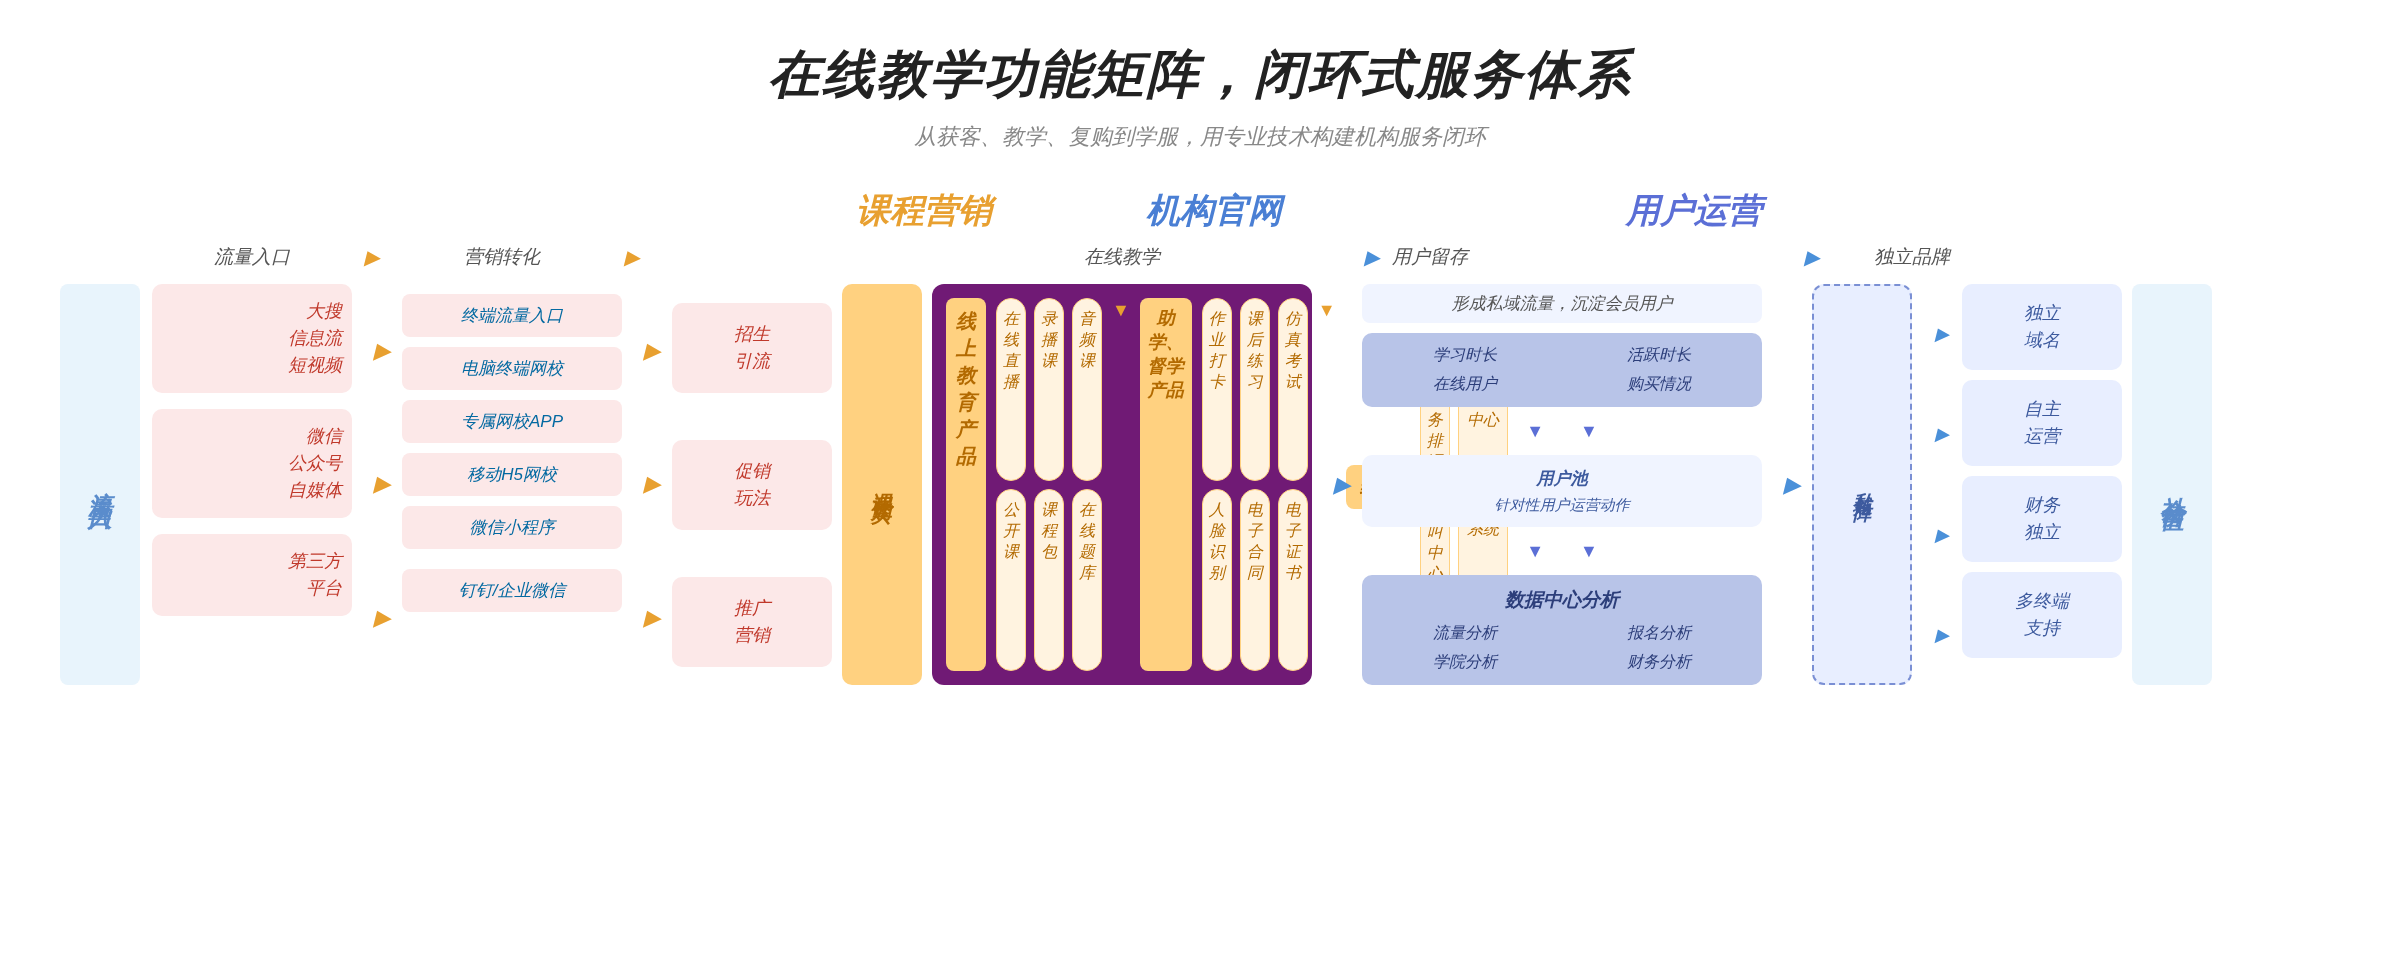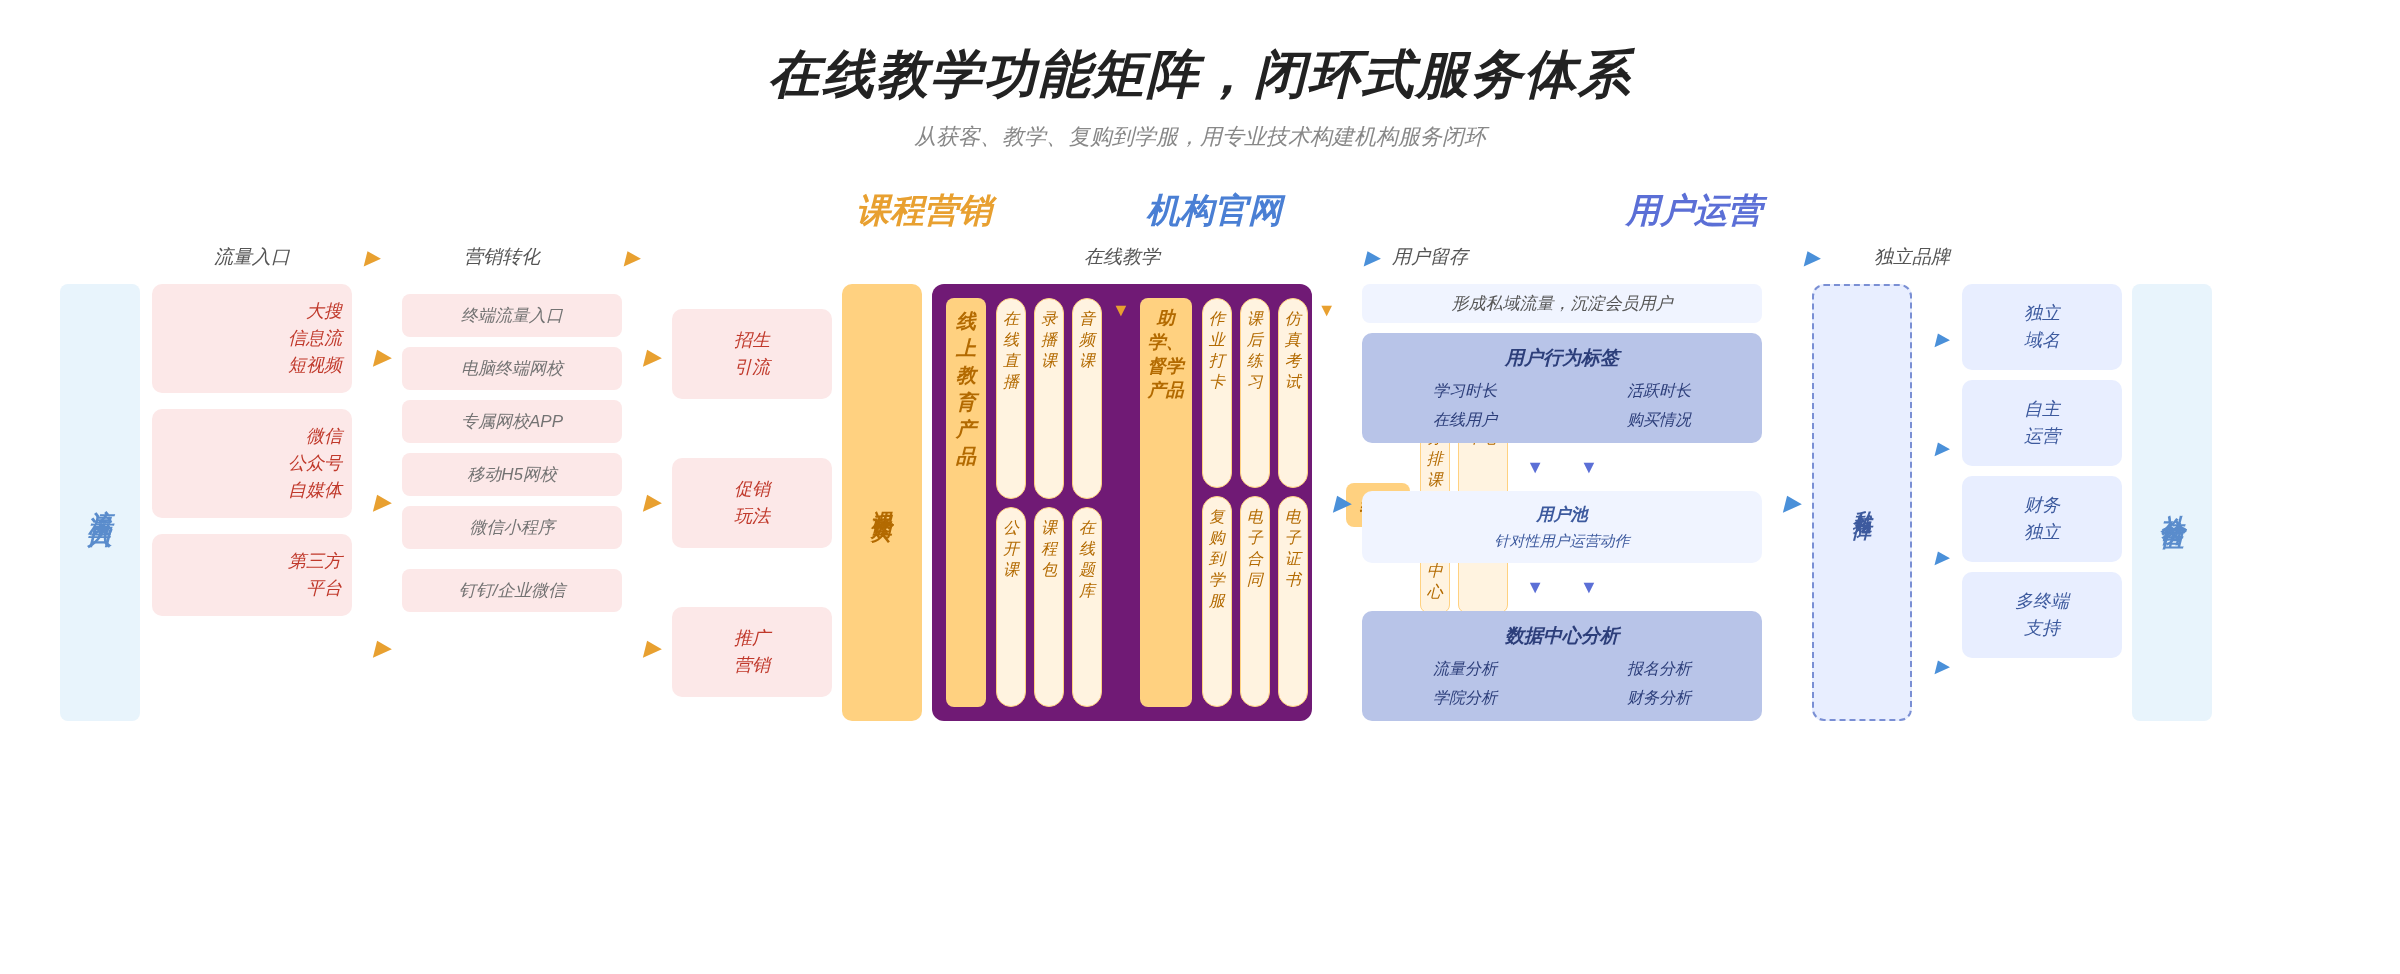--- a/index.html
+++ b/index.html
@@ -99,21 +99,21 @@
       flex-direction: column;
       gap: 10px;
       margin-right: 10px;
     }
     .mkt-item {
       background: #fce8e8;
       border-radius: 8px;
       padding: 10px 8px;
       text-align: center;
       font-size: 17px;
-      color: #737373;
+      color: #0369a1;
     }
 
     
     .promo-col {
       width: 160px;
       display: flex;
       flex-direction: column;
       justify-content: space-around;
       gap: 10px;
       margin-right: 10px;
@@ -547,21 +547,21 @@
 
         <div class="down-arrow">▼</div>
 
         <div class="ot-sub-header">
           <span>助学、督学产品</span>
         </div>
         <div class="ot-sub-grid">
           <div class="ot-cell">作业打卡</div>
           <div class="ot-cell">课后练习</div>
           <div class="ot-cell">仿真考试</div>
-          <div class="ot-cell">复购到学服</div>
+          <div class="ot-cell">人脸识别</div>
           <div class="ot-cell">电子合同</div>
           <div class="ot-cell">电子证书</div>
         </div>
 
         <div class="down-arrow">▼</div>
 
         <div class="offline-row">
           <div class="offline-label">线下</div>
           <div class="offline-grid">
             <div class="offline-cell">教务排课</div>
@@ -573,21 +573,20 @@
       </div>
 
       <div class="col-arrow">
         <div class="arr blue">▶</div>
       </div>
 
       <div class="user-retain-col">
         <div class="ur-top-text">形成私域流量，沉淀会员用户</div>
 
         <div class="ur-behavior-box">
-          <div class="ur-behavior-title">用户行为标签</div>
           <div class="ur-behavior-grid">
             <div class="ur-b-cell">学习时长</div>
             <div class="ur-b-cell">活跃时长</div>
             <div class="ur-b-cell">在线用户</div>
             <div class="ur-b-cell">购买情况</div>
           </div>
         </div>
 
         <div class="down-arrow" style="color:#5b6fd6;">▼　　▼</div>
 

